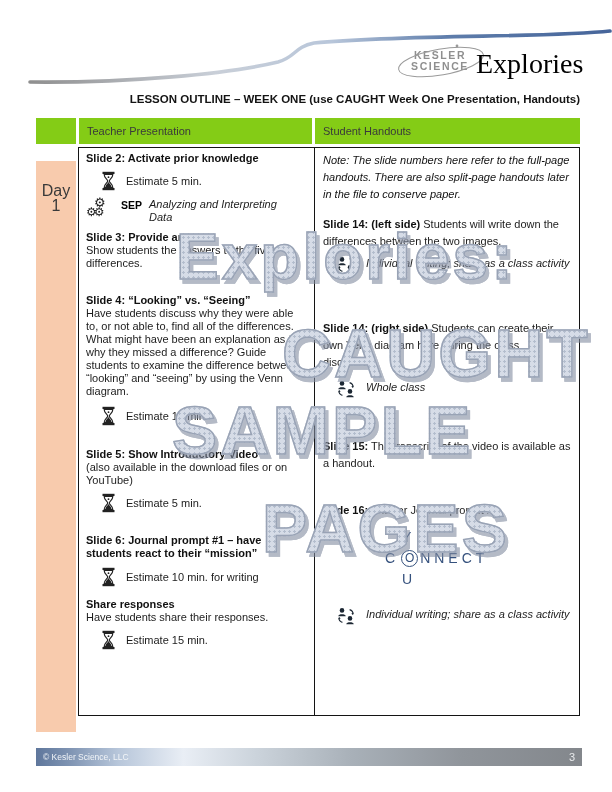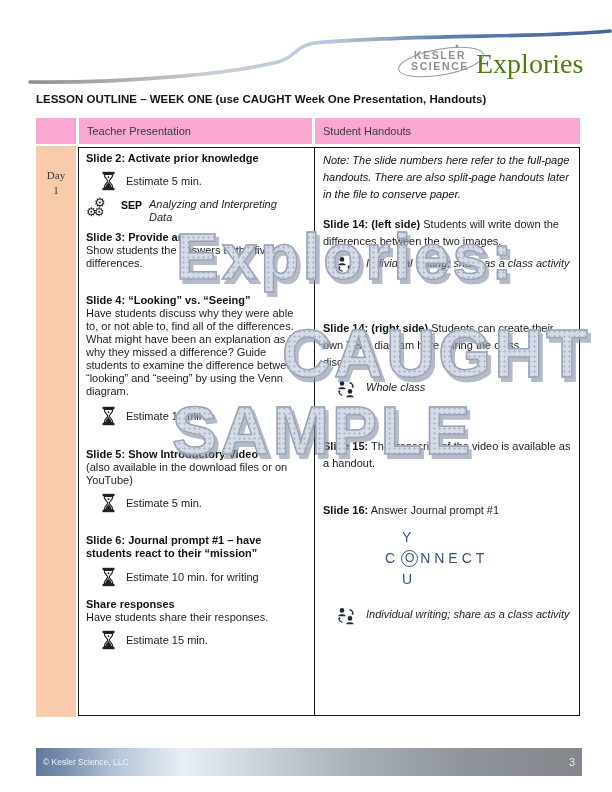--- a/index.html
+++ b/index.html
@@ -7,33 +7,33 @@
         font-family:"Liberation Sans",sans-serif;}
 
   
   .h-title{position:absolute;left:31px;top:24px;font-size:15.5px;font-weight:bold;
            color:#1d1d27;line-height:21px;letter-spacing:.2px;z-index:3;}
   .swoosh{position:absolute;left:28px;top:0;z-index:1;}
   .logo{position:absolute;left:407px;top:50px;width:66px;text-align:center;z-index:2;}
   .logo-line{font-size:10.5px;font-weight:bold;color:#8f8f8f;letter-spacing:1.6px;line-height:11px;}
   .orbit{position:absolute;left:-12px;top:-9px;pointer-events:none;}
   .brand{position:absolute;left:476px;top:48px;font-family:"Liberation Serif",serif;
-         font-size:28px;color:#4d7c0f;z-index:2;}
-  .outline-head{position:absolute;left:36px;top:93px;width:544px;text-align:left;
+         font-size:28px;color:#000000;z-index:2;}
+  .outline-head{position:absolute;left:36px;top:93px;width:544px;text-align:right;
                 font-weight:bold;font-size:11.5px;color:#141414;}
 
   
-  .th{position:absolute;top:118px;height:26px;background:#f9a8d4;color:#3a3a3a;
+  .th{position:absolute;top:118px;height:26px;background:#84cc16;color:#3a3a3a;
       font-size:11px;line-height:26px;padding-left:8px;box-sizing:border-box;}
   .th-day{left:36px;width:40px;padding:0;}
   .th-teacher{left:79px;width:233px;}
   .th-student{left:315px;width:265px;}
-  .day-cell{position:absolute;left:36px;top:146px;width:40px;height:571px;background:#f8cbad;
-            color:#3a3a3a;font-size:11px;text-align:center;padding-top:22px;
-            box-sizing:border-box;line-height:15px;font-family:Liberation Serif, serif;}
+  .day-cell{position:absolute;left:36px;top:161px;width:40px;height:571px;background:#f8cbad;
+            color:#3a3a3a;font-size:16px;text-align:center;padding-top:22px;
+            box-sizing:border-box;line-height:15px;}
   .grid{position:absolute;left:78px;top:147px;width:502px;height:569px;
         border:1.5px solid #141414;display:flex;box-sizing:border-box;background:#fff;}
   .tcol{width:236px;border-right:1.4px solid #141414;box-sizing:border-box;padding:4px 6px 0 7px;}
   .scol{flex:1;box-sizing:border-box;padding:4px 8px 0 8px;}
 
   .h{font-weight:bold;font-size:11px;line-height:13px;color:#111;}
   .b{font-size:11px;line-height:13px;color:#1c1c1c;}
   .scol .sh{font-size:11px;line-height:17px;color:#1c1c1c;}
   .scol .sh b{color:#111;}
   .note{font-weight:normal;font-style:italic;font-size:11px;line-height:17px;color:#111;}
@@ -66,21 +66,21 @@
       background-image:radial-gradient(circle,#b3bdcd 1px,#d6dce7 1.3px);background-size:5px 5px;
       -webkit-background-clip:text;background-clip:text;
       -webkit-text-stroke:1.5px #99a3b5;
       filter:drop-shadow(3px 4px 0 rgba(130,140,160,.6));pointer-events:none;}
   .wm1{left:176px;top:220px;font-size:64px;}
   .wm2{left:282px;top:314px;font-size:68px;}
   .wm3{left:172px;top:391px;font-size:68px;}
   .wm4{left:262px;top:489px;font-size:68px;}
 
   
-  .footer{position:absolute;left:36px;top:748px;width:546px;height:28px;
+  .footer{position:absolute;left:36px;top:748px;width:546px;height:18px;
           background:linear-gradient(90deg,#5f779c 0%,#7e93b2 6%,#b7c6da 15%,#e9eef5 27%,
                      #ccd4dc 40%,#a8b0b8 58%,#90959b 78%,#83878c 100%);
           color:#f2f5f8;font-size:8.5px;display:flex;justify-content:space-between;
           align-items:center;padding:0 7px;box-sizing:border-box;}
   .page-num{font-size:11px;color:#e8eaec;}
 </style>
 </head>
 <body>
 
 <div class="page">
@@ -282,19 +282,20 @@
           <path d="M1.4 12.2 L2.1 10 L3.7 11.4 Z" fill="#1c2733"></path>
         </svg>
         <span class="txt">Individual writing; share as a class activity</span>
       </div>
     </div>
   </div>
 
   <div class="wm wm1">Explories:</div>
   <div class="wm wm2">CAUGHT</div>
   <div class="wm wm3">SAMPLE</div>
+  <div class="wm wm4">PAGES</div>
 
   <div class="footer">
     <span>© Kesler Science, LLC</span>
     <span class="page-num">3</span>
   </div>
 
 </div>
 
 </body></html>

